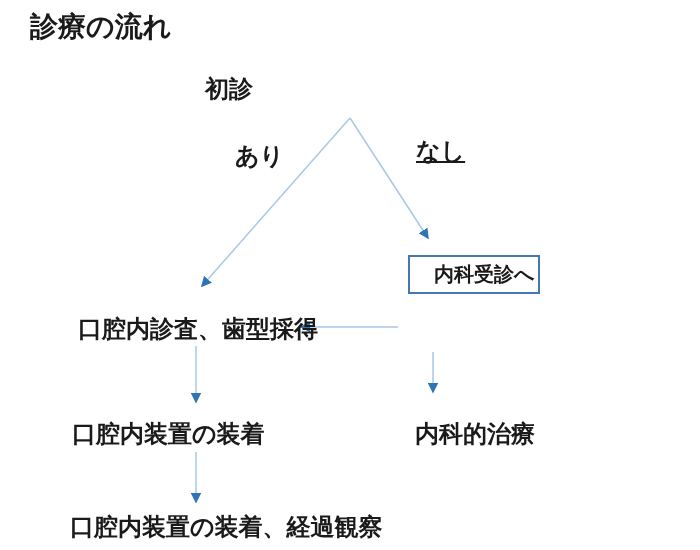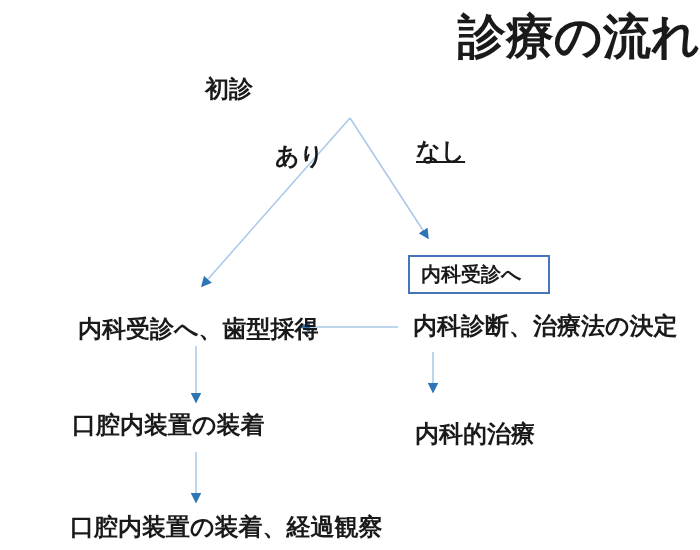--- a/index.html
+++ b/index.html
@@ -38,35 +38,35 @@
     position: absolute;
     font-weight: bold;
     font-size: 24px;
     line-height: 1.1;
     white-space: nowrap;
     color: var(--text);
   }
   .title {
     position: absolute;
     left: 30px; right: 0; top: 12px;
-    text-align: right;
+    text-align: left;
     font-weight: bold;
-    font-size: 48px;
+    font-size: 28px;
     line-height: 1.05;
     color: var(--text);
     white-space: nowrap;
   }
   .decision-box {
     position: absolute;
     left: 408px; top: 255px;
-    width: 142px; height: 39px;
+    width: 132px; height: 39px;
     border: 2px solid var(--box-border);
     display: flex;
     align-items: center;
-    padding-left: 11px;
+    padding-left: 24px;
     font-weight: bold;
     font-size: 20px;
     background: var(--background);
     white-space: nowrap;
   }
 </style>
 </head>
 <body>
 
 <div class="canvas">
@@ -88,28 +88,27 @@
 
     <line class="flow-line" x1="196" y1="452" x2="196" y2="502" marker-end="url(#arrow)"></line>
 
     <line class="flow-line" x1="433" y1="352" x2="433" y2="392" marker-end="url(#arrow)"></line>
   </svg>
 
   <div class="title">診療の流れ</div>
 
   <div class="label" style="left:205px; top:76px;">初診</div>
 
-  <div class="label" style="left:235px; top:143px;margin-left:40px;">あり</div>
+  <div class="label" style="left:235px; top:143px;">あり</div>
   <div class="label" style="left:416px; top:138px;text-decoration:underline;">なし</div>
 
   <div class="decision-box">
     <span>内科受診へ</span>
   </div>
 
-  <div class="label" style="left:78px; top:316px;">内科受診へ、歯型採得</div>
-  <div class="label" style="left:413px; top:313px;">内科診断、治療法の決定</div>
+  <div class="label" style="left:78px; top:316px;">口腔内診査、歯型採得</div>
 
-  <div class="label" style="left:72px; top:412px;font-family:Liberation Serif, serif;">口腔内装置の装着</div>
+  <div class="label" style="left:72px; top:421px;font-family:Liberation Serif, serif;">口腔内装置の装着</div>
   <div class="label" style="left:415px; top:421px;">内科的治療</div>
 
   <div class="label" style="left:70px; top:514px;">口腔内装置の装着、経過観察</div>
 
 </div>
 
 </body></html>

